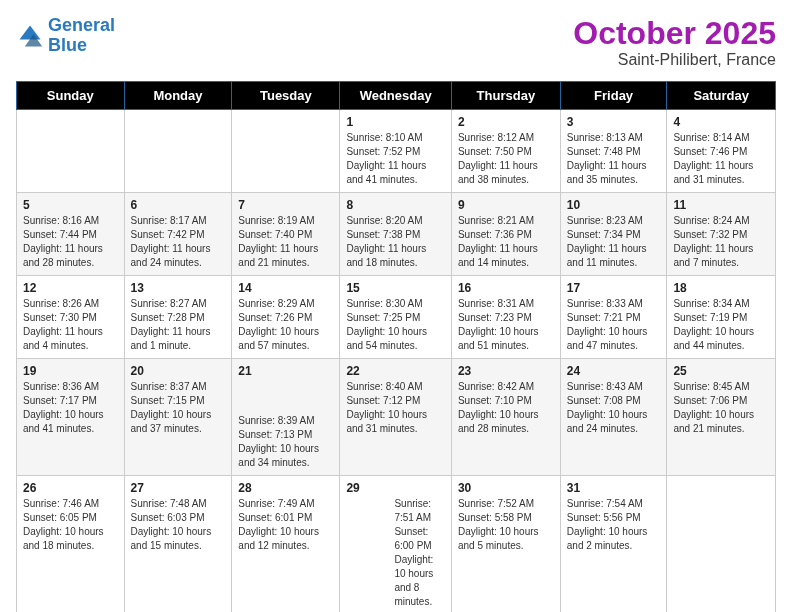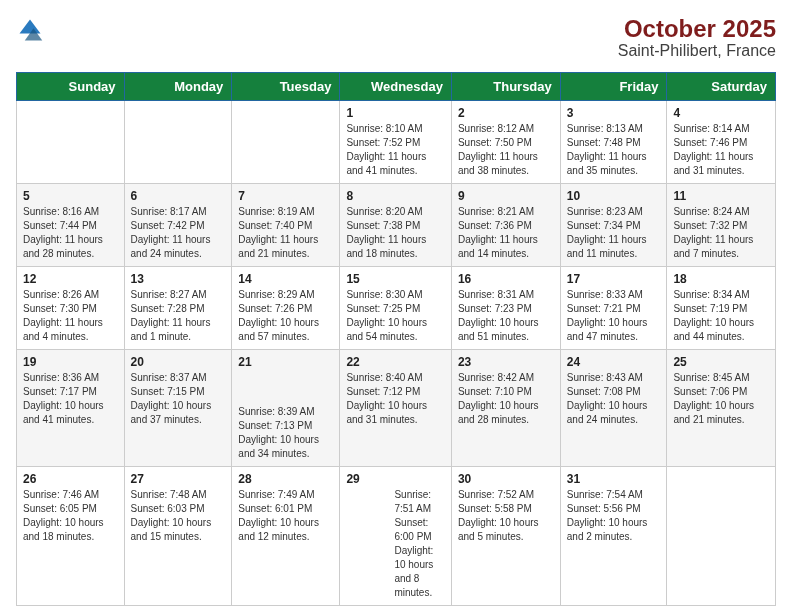--- a/index.html
+++ b/index.html
@@ -31,38 +31,38 @@
       color: #2a7abf;
     }
     .logo-icon {
       width: 28px;
       height: 28px;
     }
     .title-area {
       text-align: right;
     }
     .month-title {
-      font-size: 24px;
+      font-size: 32px;
       font-weight: bold;
-      color: #7f1d1d;
+      color: #a21caf;
       line-height: 1.1;
     }
     .subtitle {
       font-size: 16px;
       color: #404040;
     }
     .calendar-table {
       width: 100%;
       border-collapse: collapse;
       border: 1px solid #ccc;
     }
     .calendar-table th {
-      background-color: #15803d;
+      background-color: #000000;
       color: #fff;
-      text-align: right;
+      text-align: center;
       padding: 6px 8px;
       font-size: 13px;
       border: 1px solid #2266a0;
     }
     .calendar-table td {
       border: 1px solid #ccc;
       vertical-align: top;
       padding: 5px 6px;
       width: 113px;
       min-height: 80px;
@@ -90,20 +90,24 @@
   </style>
 </head>
 <body>
 
 <div class="header-area">
   <div class="logo">
     <svg class="logo-icon" viewBox="0 0 32 32">
       <polygon points="16,4 28,20 4,20" fill="#2a7abf"></polygon>
       <polygon points="20,14 30,28 10,28" fill="#1a5580" opacity="0.7"></polygon>
     </svg>
+    <div class="logo-text">
+      <div><span>General</span></div>
+      <div><span style="color:#2a7abf">Blue</span></div>
+    </div>
   </div>
   <div class="title-area">
     <div class="month-title">October 2025</div>
     <div class="subtitle">Saint-Philibert, France</div>
   </div>
 </div>
 
 <table class="calendar-table">
   <thead>
     <tr>

